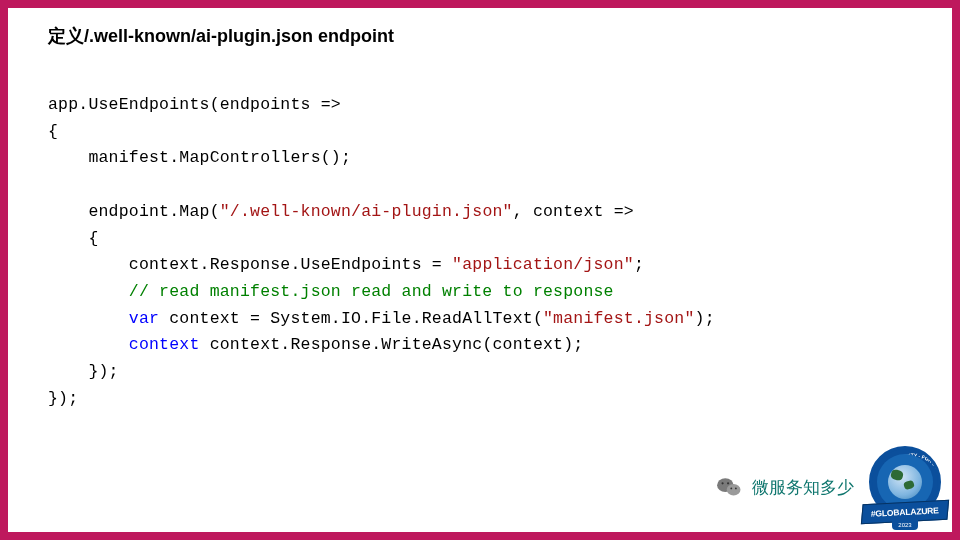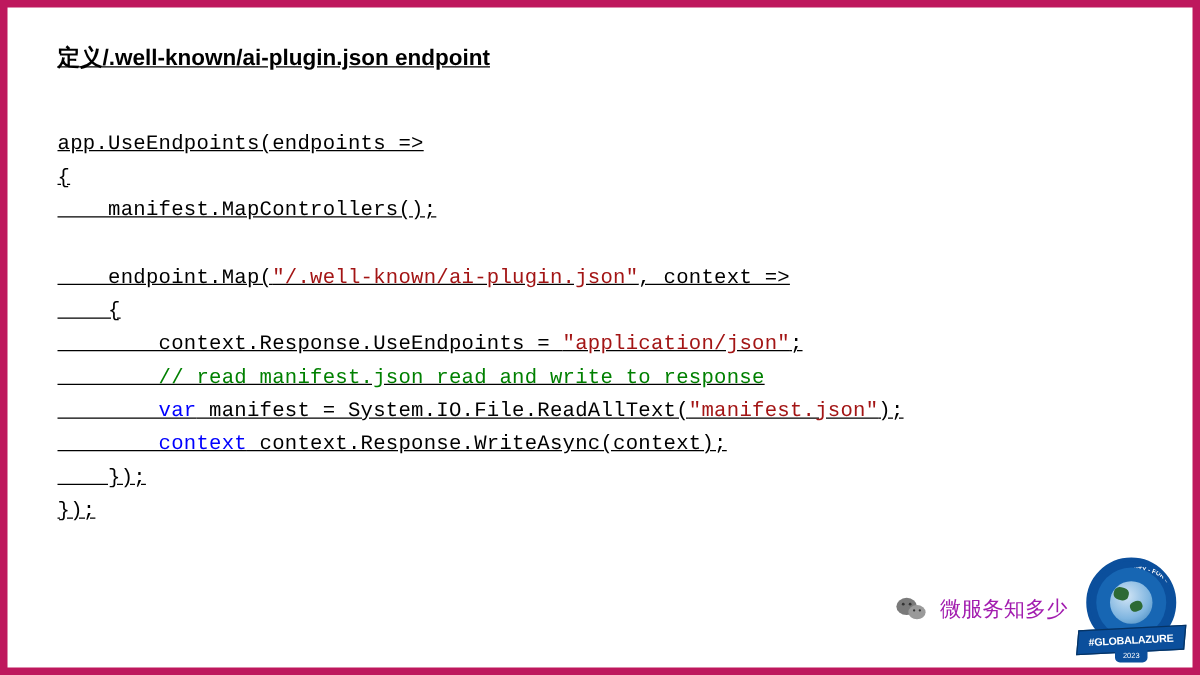--- a/index.html
+++ b/index.html
@@ -7,23 +7,22 @@
       width: 960px;
       height: 540px;
       background: #fff;
       font-family: "Consolas", "Monaco", "Courier New", monospace;
       position: relative;
       overflow: hidden;
     }
     .slide {
       width: 100%;
       height: 100%;
-      padding: 28px 40px;
-      border: 6px solid #be185d;
-      text-decoration: underline;
+      padding: 16px 40px;
+      border: 8px solid #be185d;
     }
     .title {
       font-family: "Microsoft YaHei", "SimHei", sans-serif;
       font-weight: bold;
       font-size: 18px;
       color: #000;
       margin-bottom: 44px;
     }
     .code-block {
       font-size: 16.5px;
@@ -46,21 +45,21 @@
     }
     .wechat-icon {
       width: 26px;
       height: 22px;
       position: relative;
     }
     .wechat-icon svg { width: 100%; height: 100%; }
     .footer-text {
       font-family: "Microsoft YaHei", "SimHei", sans-serif;
       font-size: 17px;
-      color: #a21caf;
+      color: #0f766e;
       font-weight: 500;
     }
     .badge {
       width: 82px;
       height: 82px;
       position: relative;
     }
     .badge-circle {
       width: 72px;
       height: 72px;
@@ -152,21 +151,21 @@
   <h2 class="title">定义/.well-known/ai-plugin.json  endpoint</h2>
 
   <div class="code-block"><span>app.UseEndpoints(endpoints =&gt;</span>
 <span>{</span>
 <span>    manifest.MapControllers();</span>
 <span></span>
 <span>    endpoint.Map(</span><span class="tok-str">"/.well-known/ai-plugin.json"</span><span>, context =&gt;</span>
 <span>    {</span>
 <span>        context.Response.UseEndpoints = </span><span class="tok-str">"application/json"</span><span>;</span>
 <span class="tok-comment">        // read manifest.json read and write to response</span>
-<span class="tok-keyword">        var</span><span> manifest = System.IO.File.ReadAllText(</span><span class="tok-str">"manifest.json"</span><span>);</span>
+<span class="tok-keyword">        var</span><span> context = System.IO.File.ReadAllText(</span><span class="tok-str">"manifest.json"</span><span>);</span>
 <span class="tok-keyword">        context</span><span> context.Response.WriteAsync(context);</span>
 <span>    });</span>
 <span>});</span></div>
 
   <div class="footer">
     <div class="wechat-icon">
       <svg viewBox="0 0 28 24">
         <ellipse cx="10" cy="10" rx="9" ry="7.5" fill="#7a7a7a"></ellipse>
         <ellipse cx="19" cy="15" rx="7.5" ry="6.2" fill="#9a9a9a"></ellipse>
         <circle cx="7" cy="8" r="1.2" fill="#333"></circle>

